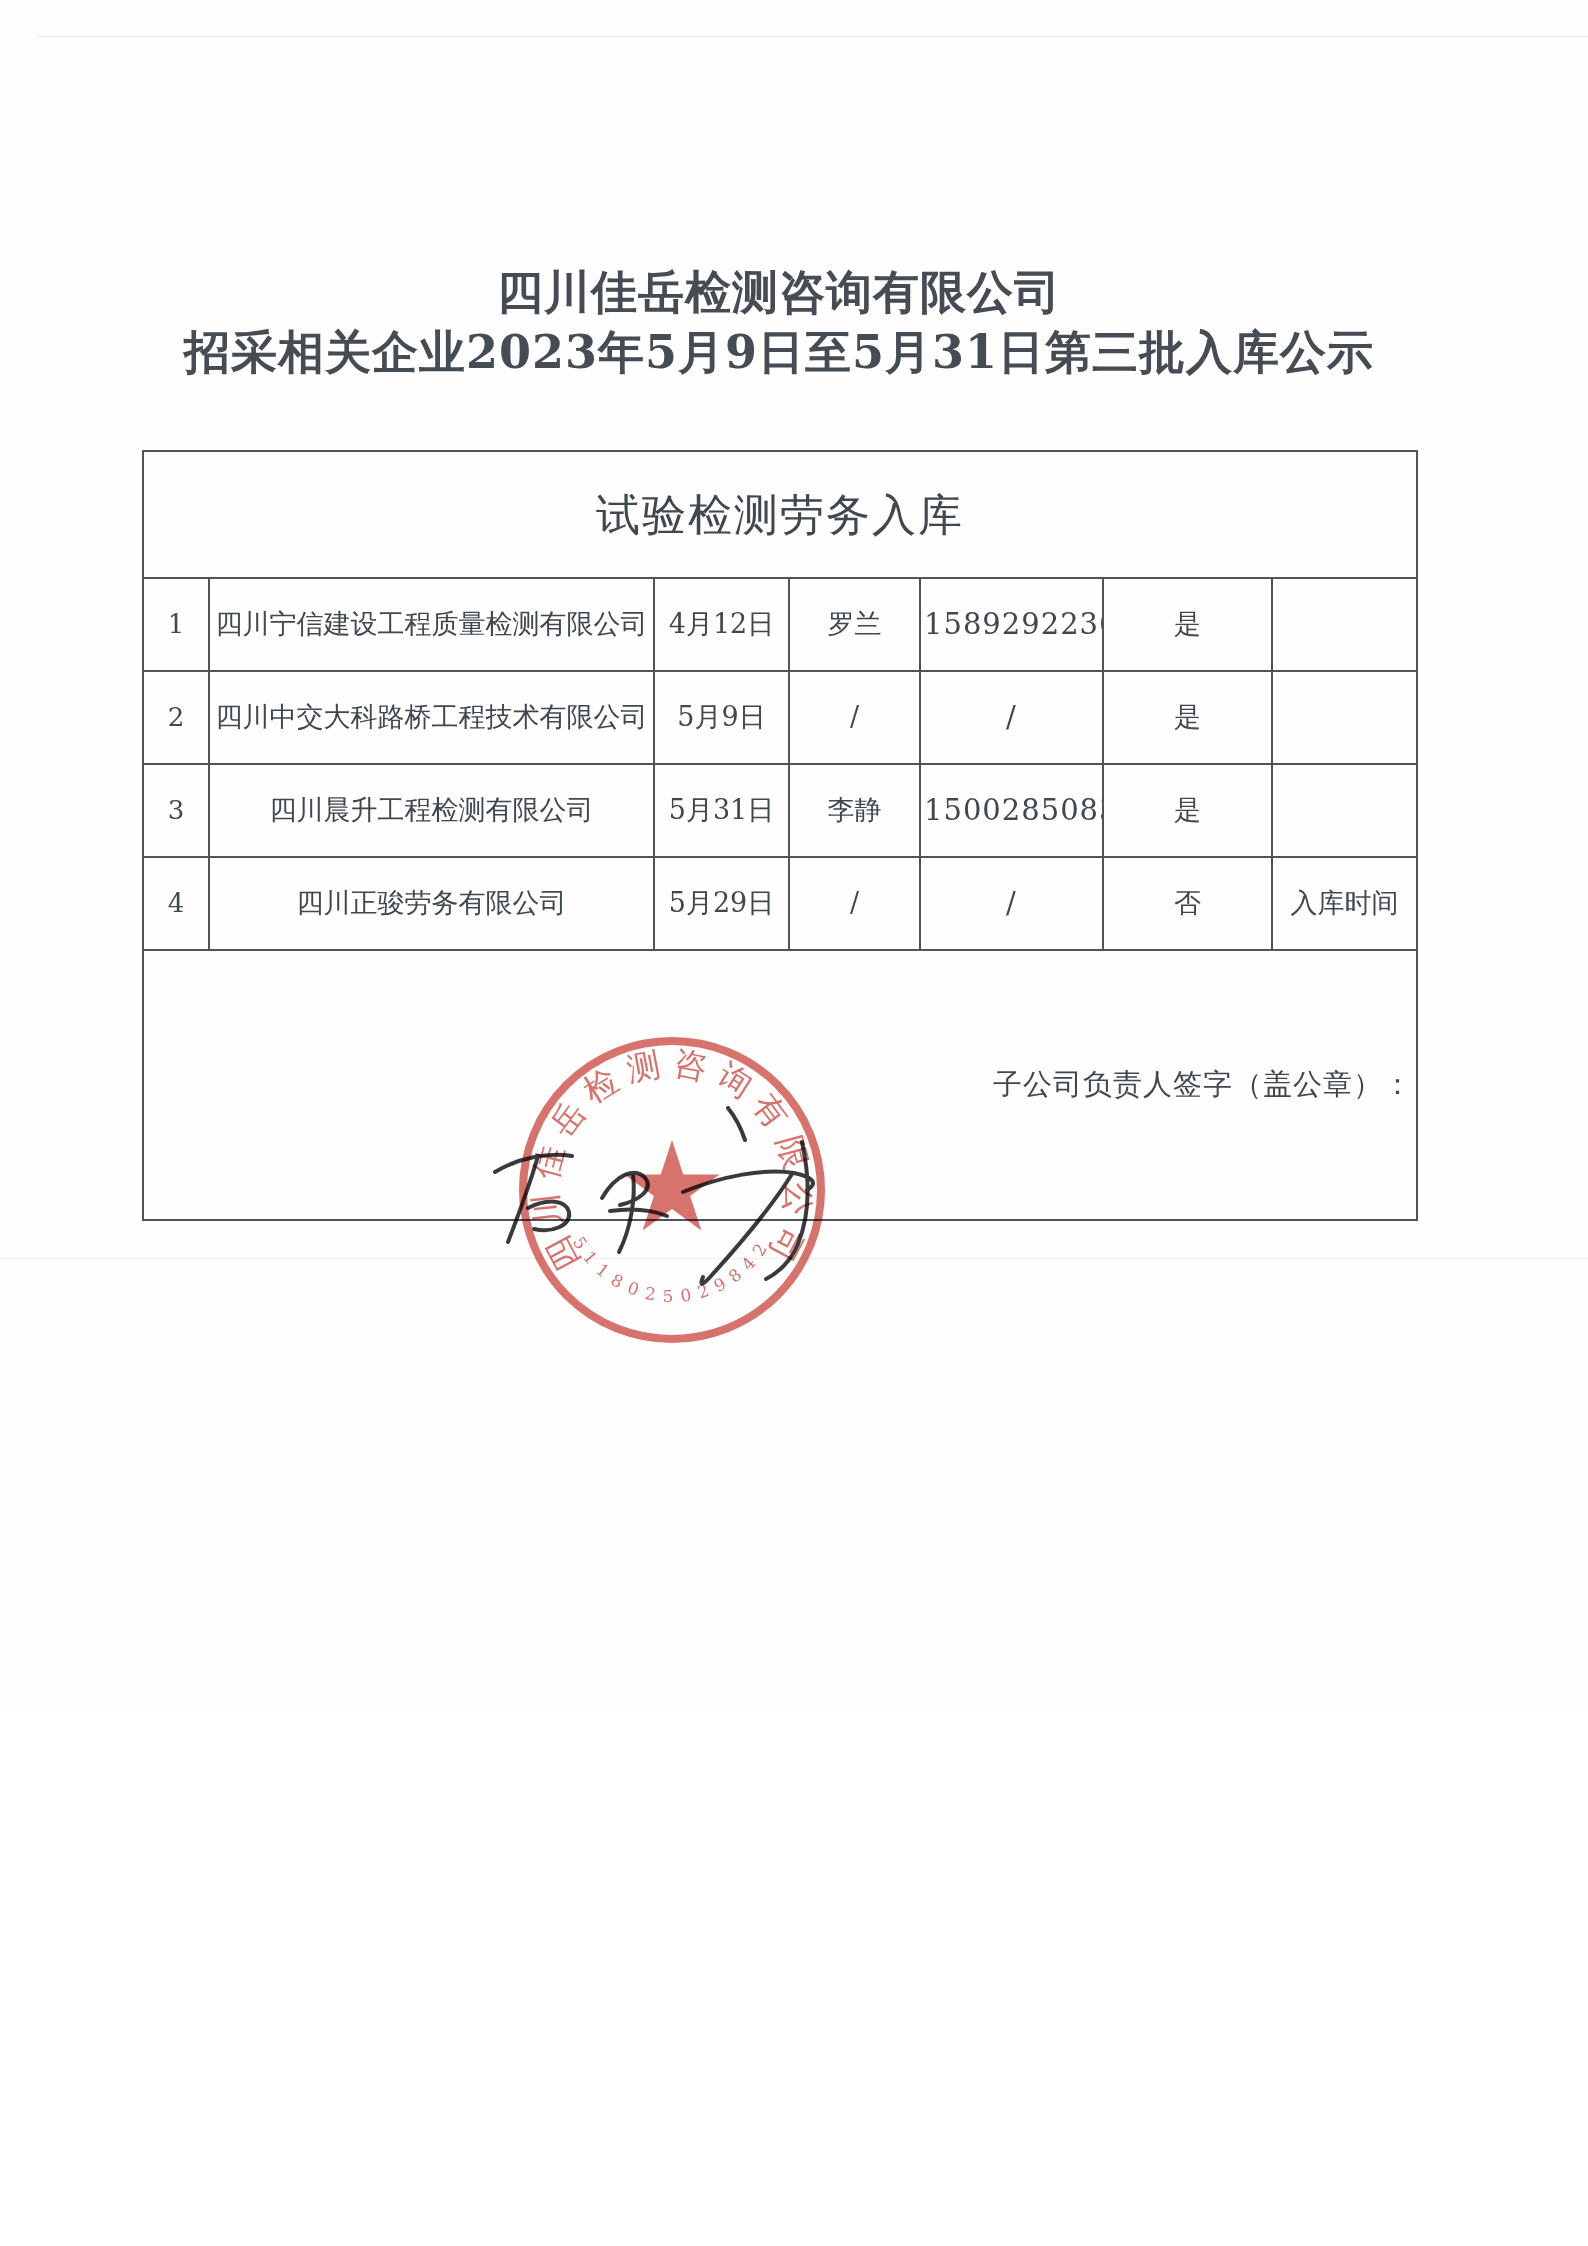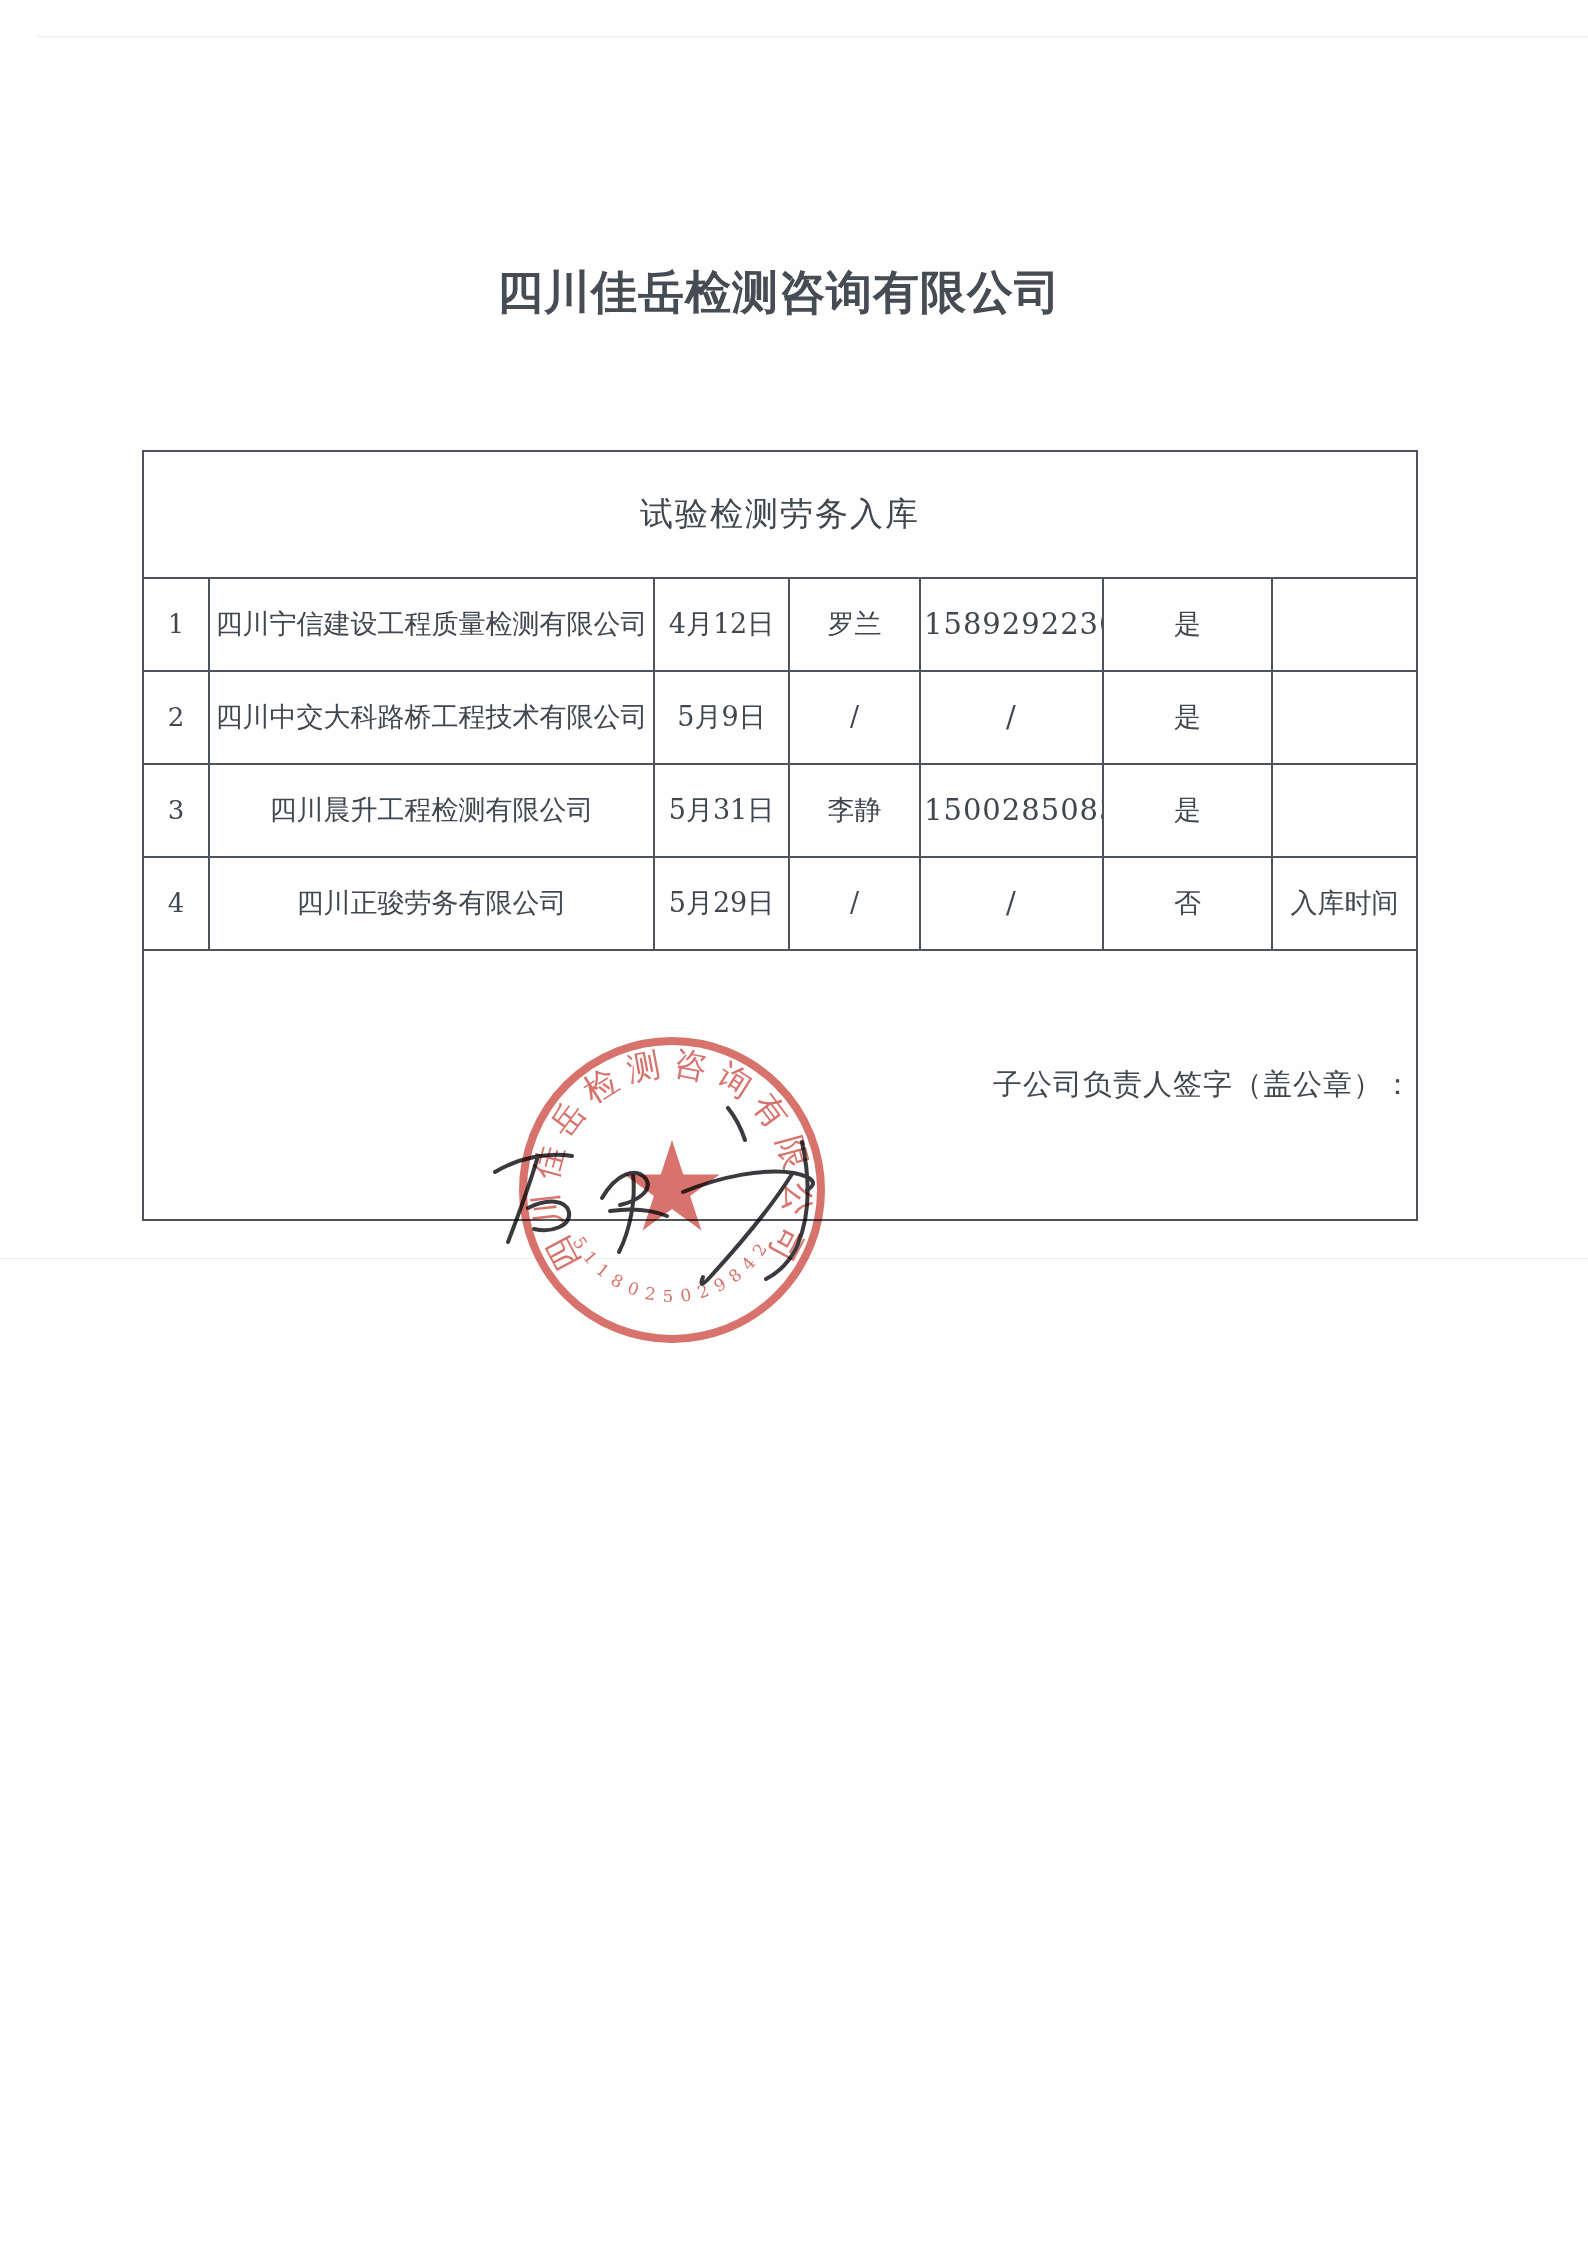--- a/index.html
+++ b/index.html
@@ -27,21 +27,21 @@
     width:1274px;border-collapse:collapse;table-layout:fixed;
     font-size:27px;color:#40474f;
   }
   table.doc-table td,table.doc-table th{
     border:2px solid #4e545a;
     text-align:center;vertical-align:middle;
     padding:2px 3px;font-weight:normal;
     line-height:1.35;
     overflow:hidden;
   }
-  tr.caption-row td{height:121px;font-size:33px;letter-spacing:2px;margin-top:17px;}
+  tr.caption-row td{height:121px;font-size:44px;letter-spacing:2px;margin-top:17px;}
   tr.header-row th{height:118px;font-size:27px;}
   tr.data-row td{height:87px;}
   td.phone-cell{font-size:29px;letter-spacing:1px;}
   td.seq-cell{font-size:26px;}
   tr.footer-row td{
     height:264px;text-align:right;vertical-align:middle;
     padding-left:14px;font-size:29px;letter-spacing:1px;
   }
   table.doc-table{border:2px solid #4e545a;}
 
@@ -58,20 +58,21 @@
 </head>
 <body>
 
 <div class="page">
 
   <div class="scan-line scan-line-top"></div>
   <div class="scan-line scan-line-mid"></div>
 
   <div class="title-block">
     <div>四川佳岳检测咨询有限公司</div>
+    <div>招采相关企业2023年5月9日至5月31日第三批入库公示</div>
   </div>
 
   <table class="doc-table">
     <colgroup>
       <col style="width:66px">
         <col style="width:445px">
         <col style="width:135px">
       <col style="width:131px">
         <col style="width:183px">
         <col style="width:169px">

